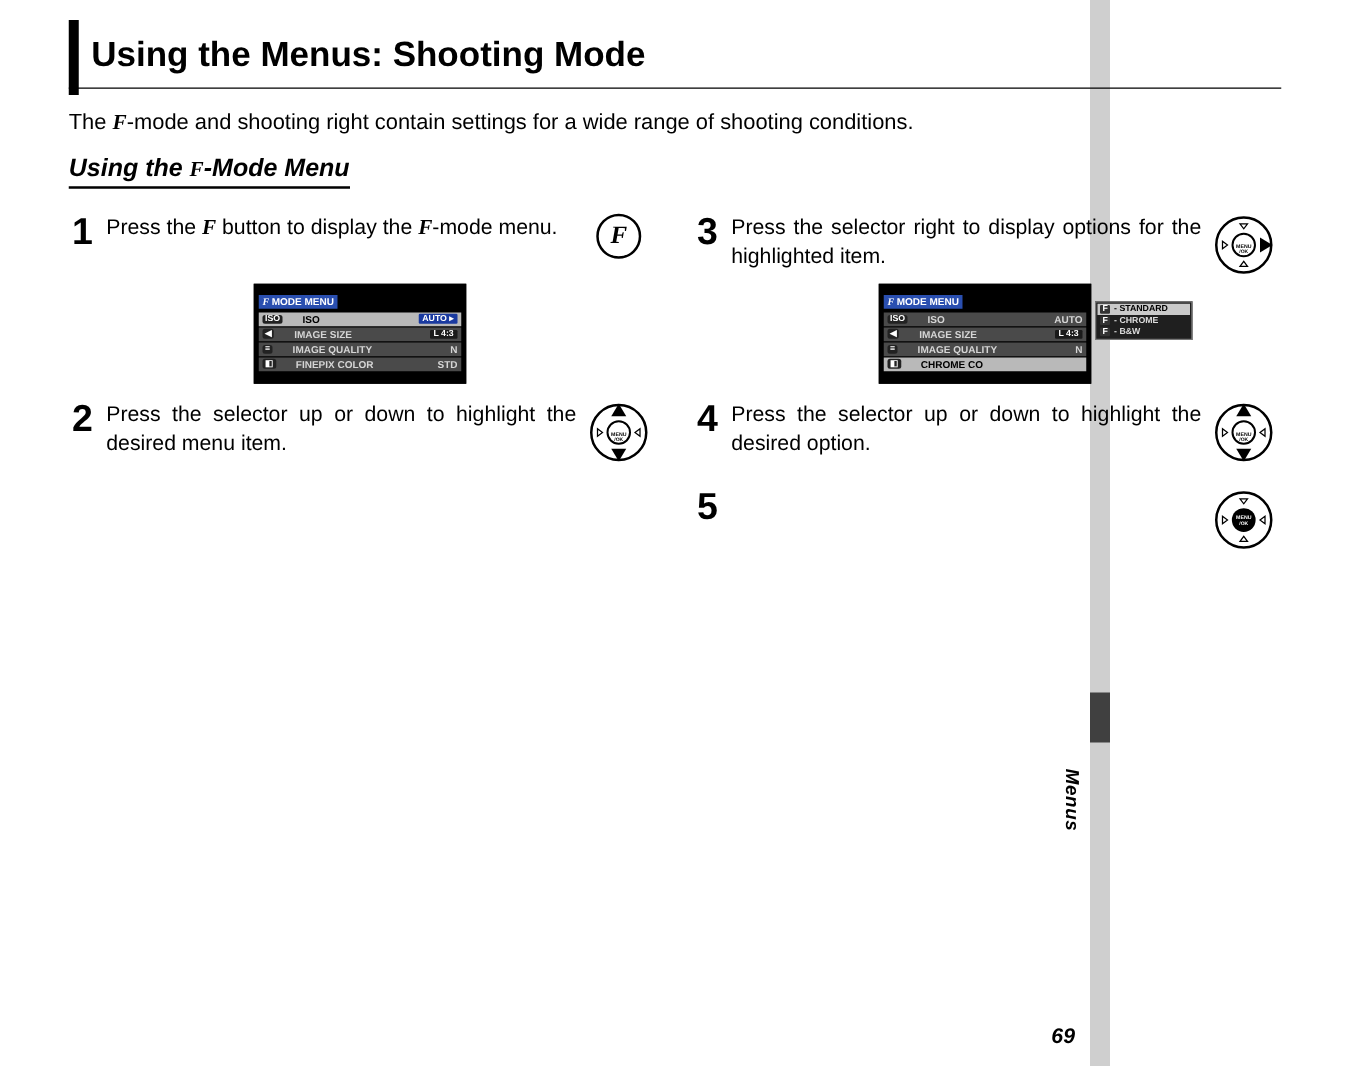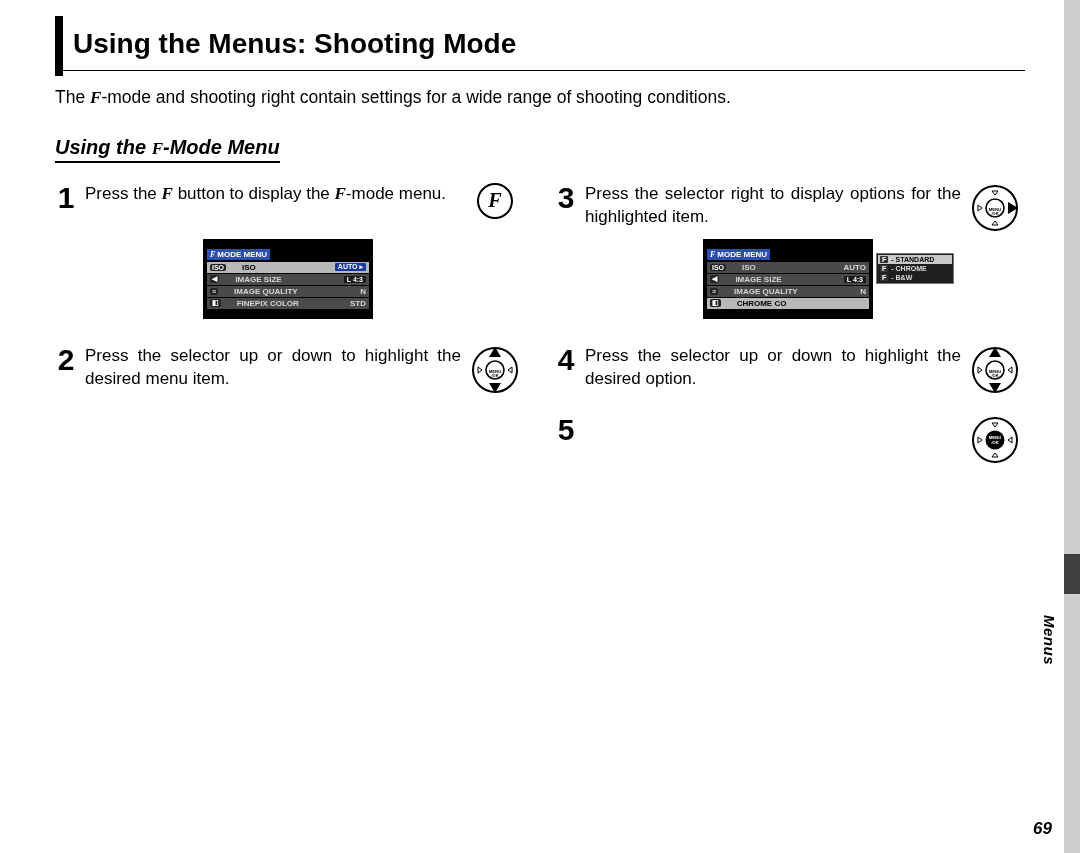--- a/index.html
+++ b/index.html
@@ -1,36 +1,36 @@
 <!DOCTYPE html>
 <html><head>
 <meta charset="utf-8">
 <style>
   * { box-sizing: border-box; margin: 0; padding: 0; }
   html, body { width: 1080px; height: 853px; background: #fff; font-family: "Segoe UI", "Myriad Pro", Arial, sans-serif; color: #000; }
-  .page { position: relative; width: 1080px; height: 853px; }
+  .page { position: relative; width: 888px; height: 853px; }
   .right-rail { position: absolute; right: 0; top: 0; width: 16px; height: 853px; background: #cfcfcf; }
   .rail-mark { position: absolute; right: 0; top: 554px; width: 16px; height: 40px; background: #404040; }
   .content { position: absolute; left: 55px; top: 0; width: 970px; height: 853px; }
   .title-wrap { position: relative; padding-top: 28px; }
   .title-short-bar { position: absolute; left: 0; top: 16px; width: 8px; height: 60px; background: #000; }
   .title { font-size: 28px; font-weight: 700; padding-left: 18px; padding-bottom: 8px; }
   .title-underline { position: absolute; left: 0; right: 0; top: 70px; height: 1.4px; background: #000; }
   .intro { font-size: 17.5px; padding-top: 18px; line-height: 1.35; }
-  .subhead { margin-top: 26px; font-size: 20px; font-style: italic; font-weight: 700; display: inline-block; border-bottom: 2px solid #000; padding-bottom: 2px; }
+  .subhead { margin-top: 14px; font-size: 20px; font-style: italic; font-weight: 700; display: inline-block; border-bottom: 2px solid #000; padding-bottom: 2px; }
   .columns { display: flex; gap: 34px; margin-top: 10px; }
   .col { width: 466px; }
   .step { display: flex; align-items: flex-start; gap: 8px; margin-top: 10px; padding-right: 60px; position: relative; min-height: 48px; }
   .stepnum { font-size: 30px; font-weight: 700; line-height: 1; min-width: 22px; text-align: center; }
   .steptext { font-size: 17px; line-height: 1.35; text-align: justify; text-justify: inter-word; flex: 1; }
   .step-icon-slot { position: absolute; right: 0; top: 0; width: 52px; height: 52px; display: flex; align-items: flex-start; justify-content: center; }
   .f-button-icon { width: 36px; height: 36px; border: 2px solid #000; border-radius: 50%; display: flex; align-items: center; justify-content: center; }
   .f-glyph-lg { font-family: Georgia, serif; font-style: italic; font-weight: 700; font-size: 20px; }
   .f-glyph-sm { font-family: Georgia, serif; font-style: italic; font-weight: 700; font-size: 17px; display: inline-block; }
-  .mock { width: 170px; border: 2px solid #000; margin: 8px auto 26px auto; background: #000; padding: 2px 2px 8px 2px; }
+  .mock { width: 170px; border: 2px solid #000; margin: 8px auto 14px auto; background: #000; padding: 2px 2px 8px 2px; }
   .mock-title { background: #2a4fb0; color: #fff; font-size: 8px; font-weight: 700; padding: 1px 3px; display: inline-block; }
   .mock-title .mf { font-family: Georgia, serif; font-style: italic; margin-right: 2px; }
   .mock-row { display: flex; justify-content: space-between; align-items: center; font-size: 8px; font-weight: 700; padding: 1px 3px; margin-top: 1px; }
   .mock-row.hi { background: #b9b9b9; color: #000; }
   .mock-row.lo { background: #4a4a4a; color: #d5d5d5; }
   .mock-row .ic { font-family: Arial, sans-serif; background: #222; color: #fff; font-size: 7px; padding: 0 2px; border-radius: 2px; margin-right: 2px; }
   .mock-row.lo .ic { background: #222; }
   .mock-row .lbl { display: flex; align-items: center; gap: 14px; }
   .mock-popup { position: relative; margin-top: -44px; margin-left: 86px; width: 78px; background: #1f1f1f; border: 1px solid #777; padding: 1px; }
   .mock-popup .prow { font-size: 7px; font-weight: 700; color: #ddd; padding: 1px 2px; display: flex; align-items: center; gap: 3px; }

